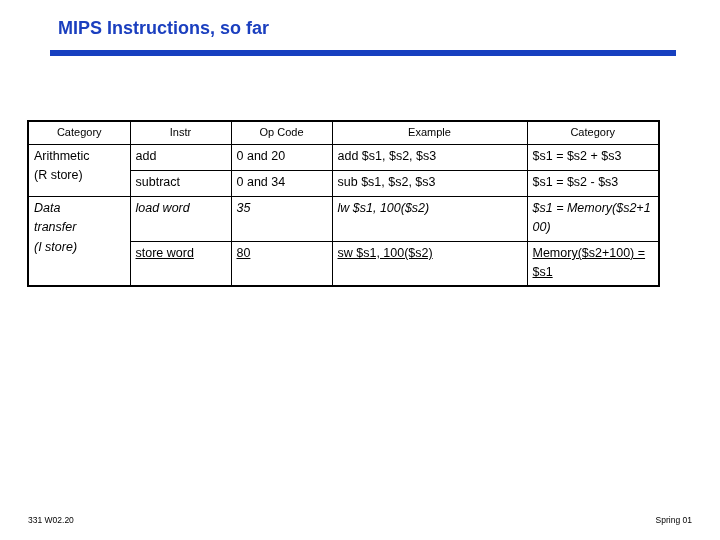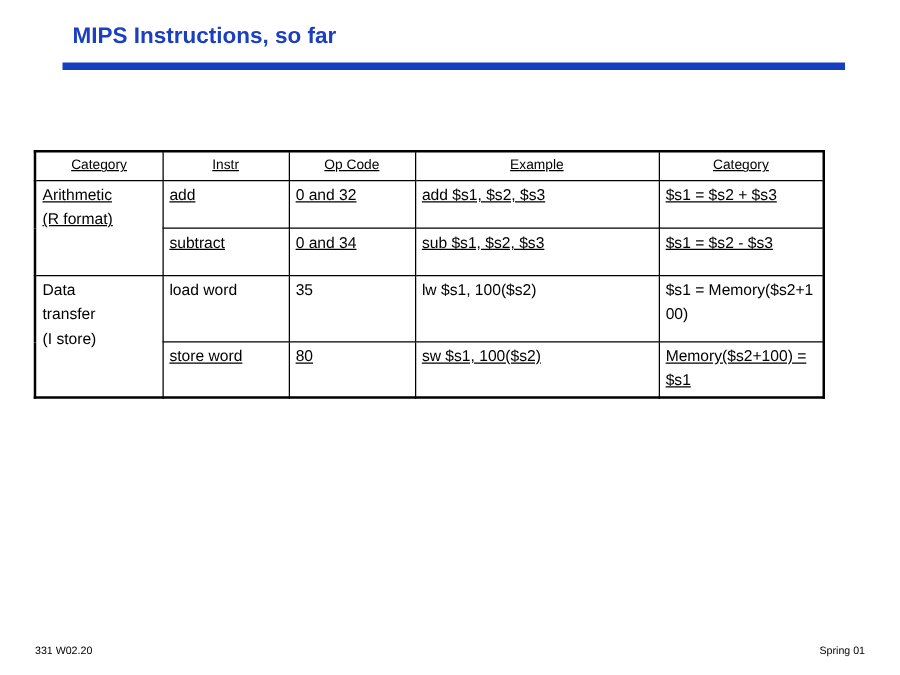--- a/index.html
+++ b/index.html
@@ -55,40 +55,39 @@
     line-height: 1.55;
     text-align: left;
   }
   #instr-table thead th {
     text-align: center;
     font-size: 11px;
     font-weight: normal;
     height: 18px;
     vertical-align: middle;
     padding: 2px 3px;
-    text-decoration: underline;
   }
 
   .col-category { width: 102px; }
   .col-instr    { width: 101px; }
   .col-opcode   { width: 101px; }
   .col-example  { width: 195px; }
   .col-meaning  { width: 132px; }
 
   td.center { text-align: center; }
 
   .cat-cell {
     vertical-align: top;
     line-height: 2.0;
     padding-top: 3px;
   }
   .cat-cell div { white-space: nowrap; }
 
-  .row-tall { height: 38px; text-decoration: underline; }
-  .row-data { height: 53px; }
+  .row-tall { height: 26px; }
+  .row-data { height: 45px; font-style: italic; }
   .row-store { height: 38px; text-decoration: underline; }
 
   .meaning-wrap { word-break: break-all; border-radius: 8px; }
 
   
   #footer-left {
     position: absolute;
     left: 28px;
     top: 515px;
     font-size: 8.5px;
@@ -127,24 +126,24 @@
       <th>Op Code</th>
       <th>Example</th>
       <th>Category</th>
     </tr>
   </thead>
   <tbody>
 
     <tr class="row-tall">
       <td class="cat-cell" rowspan="2">
         <div>Arithmetic</div>
-        <div>(R format)</div>
+        <div>(R store)</div>
       </td>
       <td>add</td>
-      <td class="center">0 and 32</td>
+      <td class="center">0 and 20</td>
       <td>add  $s1, $s2, $s3</td>
       <td class="meaning-wrap">$s1 = $s2 + $s3</td>
     </tr>
 
     <tr class="row-tall">
       <td>subtract</td>
       <td class="center">0 and 34</td>
       <td>sub  $s1, $s2, $s3</td>
       <td class="meaning-wrap">$s1 = $s2 - $s3</td>
     </tr>

